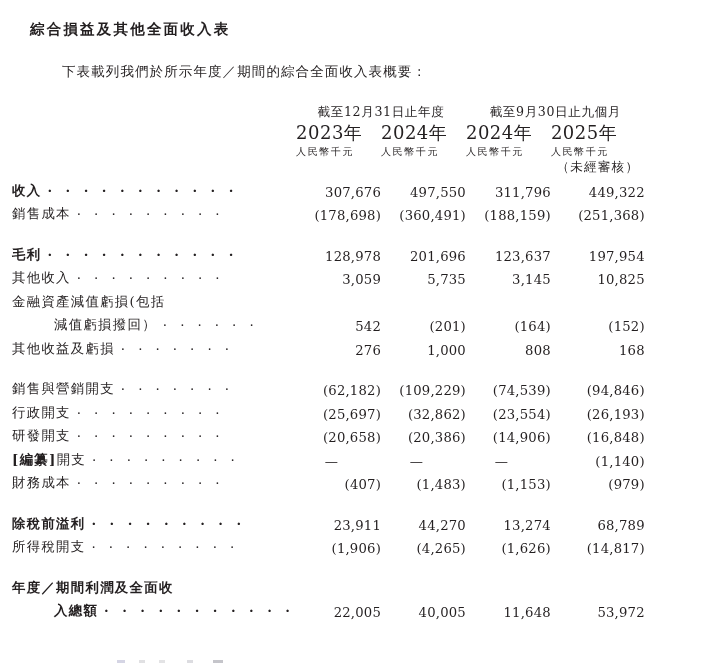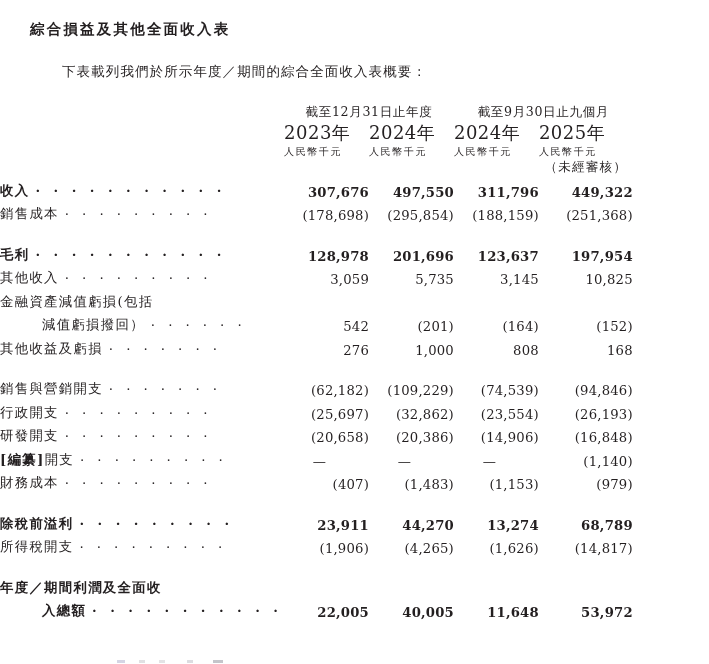--- a/index.html
+++ b/index.html
@@ -31,21 +31,21 @@
     left: 62px;
     top: 63px;
     font-size: 13.5px;
     letter-spacing: 1.1px;
     white-space: nowrap;
   }
 
   
   .fin-table {
     position: absolute;
-    left: 0;
+    left: 12px;
     top: 104px;
     width: 658px;
     border-collapse: collapse;
     font-size: 13.2px;
   }
   .fin-table td, .fin-table th {
     padding: 0;
     vertical-align: bottom;
     font-weight: normal;
   }
@@ -56,21 +56,21 @@
   col.c-n4     { width: 100px; }
   col.c-pad    { width: 39px; }
 
   .num {
     text-align: right;
     padding-right: 0px;
     white-space: nowrap;
     font-size: 13.2px;
     letter-spacing: 0.2px;
   }
-  .num.b { font-weight: bold; }
+  .num.b { font-weight: normal; }
   .num.dash { text-align: center; padding-right: 14px; }
 
   
   .grp-head {
     text-align: center;
     font-weight: bold;
     font-size: 12.6px;
     letter-spacing: 0.6px;
     padding-bottom: 3px;
     white-space: nowrap;
@@ -225,21 +225,21 @@
         <td class="lbl b"><span>收入</span><span class="lead">. . . . . . . . . . .</span></td>
         <td class="num b">307,676</td>
         <td class="num b">497,550</td>
         <td class="num b">311,796</td>
         <td class="num b">449,322</td>
         <td></td>
       </tr>
       <tr class="row">
         <td class="lbl"><span>銷售成本</span><span class="lead">. . . . . . . . .</span></td>
         <td class="num">(178,698)</td>
-        <td class="num">(295,854)</td>
+        <td class="num">(360,491)</td>
         <td class="num">(188,159)</td>
         <td class="num">(251,368)</td>
         <td></td>
       </tr>
       <tr class="spacer-row">
         <td colspan="6"></td>
       </tr>
       <tr class="row">
         <td class="lbl b"><span>毛利</span><span class="lead">. . . . . . . . . . .</span></td>
         <td class="num b">128,978</td>

